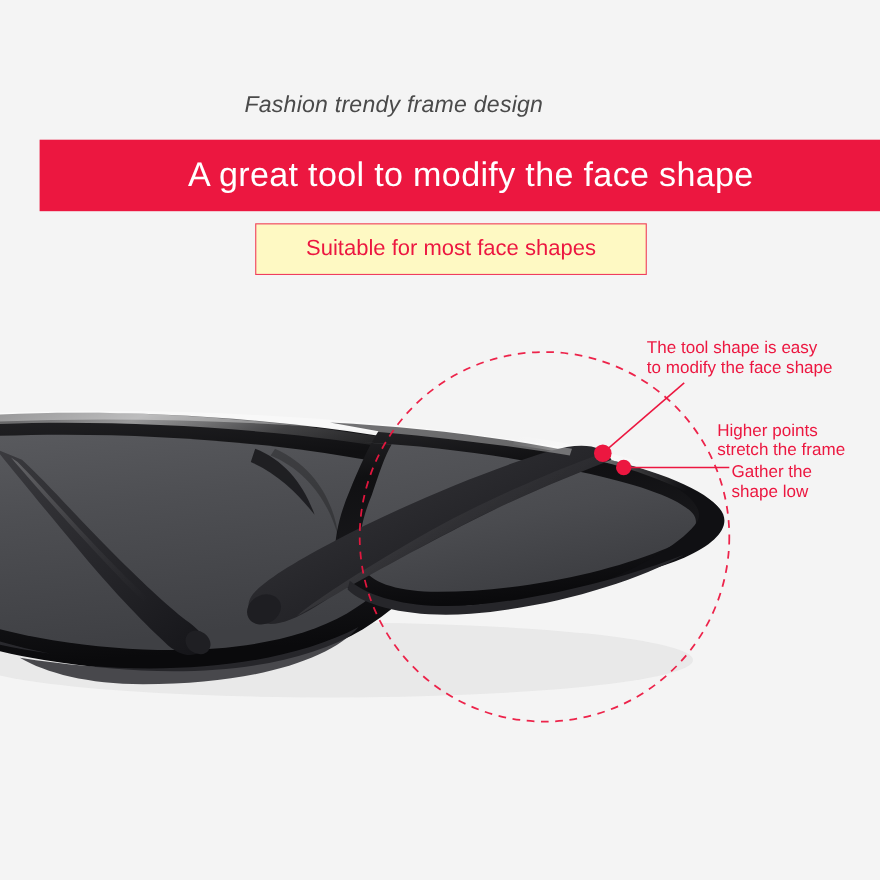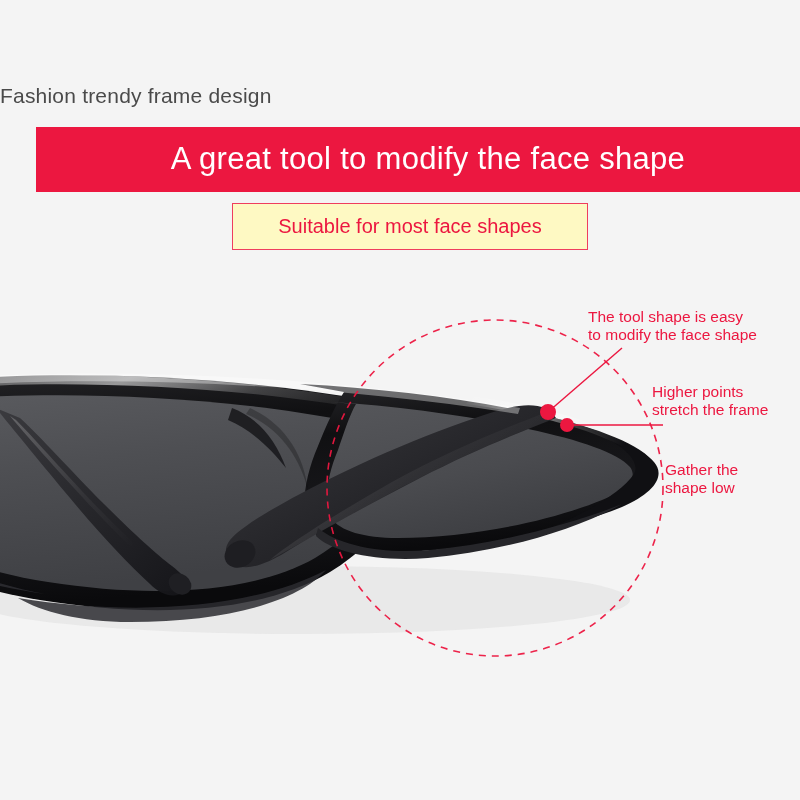--- a/index.html
+++ b/index.html
@@ -9,22 +9,24 @@
     width:800px; height:800px;
     background:#f4f4f4;
     overflow:hidden;
     font-family:"Liberation Sans", sans-serif;
     -webkit-font-smoothing:antialiased;
   }
 
   
   #subhead{
     position:absolute; left:0; top:84px; width:716px;
+    text-align:center;
     font-size:21px; color:#4a4a4a; letter-spacing:.2px;
     white-space:nowrap;
+    font-style:italic;
   }
   #banner{
     position:absolute; left:36px; top:127px;
     width:784px; height:65px;
     background:#ec1740;
     display:flex; align-items:center; justify-content:center;
   }
   #banner-text{
     color:#ffffff; font-size:31px; letter-spacing:.3px; white-space:nowrap;
     margin-top:-2px;
@@ -49,21 +51,21 @@
 
   
   .callout{
     position:absolute;
     color:#ec1740;
     line-height:1.18;
     white-space:nowrap;
   }
   #callout-1{ left:588px; top:308px; font-size:15.5px; }
   #callout-2{ left:652px; top:383px; font-size:15.5px; }
-  #callout-3{ left:665px; top:421px; font-size:15.5px;margin-top:40px; }
+  #callout-3{ left:665px; top:421px; font-size:15.5px; }
 
   #overlay{ position:absolute; left:0; top:0; width:800px; height:800px; pointer-events:none; }
 </style>
 </head>
 <body>
 
 <div id="page" style="background: rgb(244, 244, 244);">
 
   <div id="photo">
     <svg width="800" height="500" viewBox="0 0 800 500" xmlns="http://www.w3.org/2000/svg">

